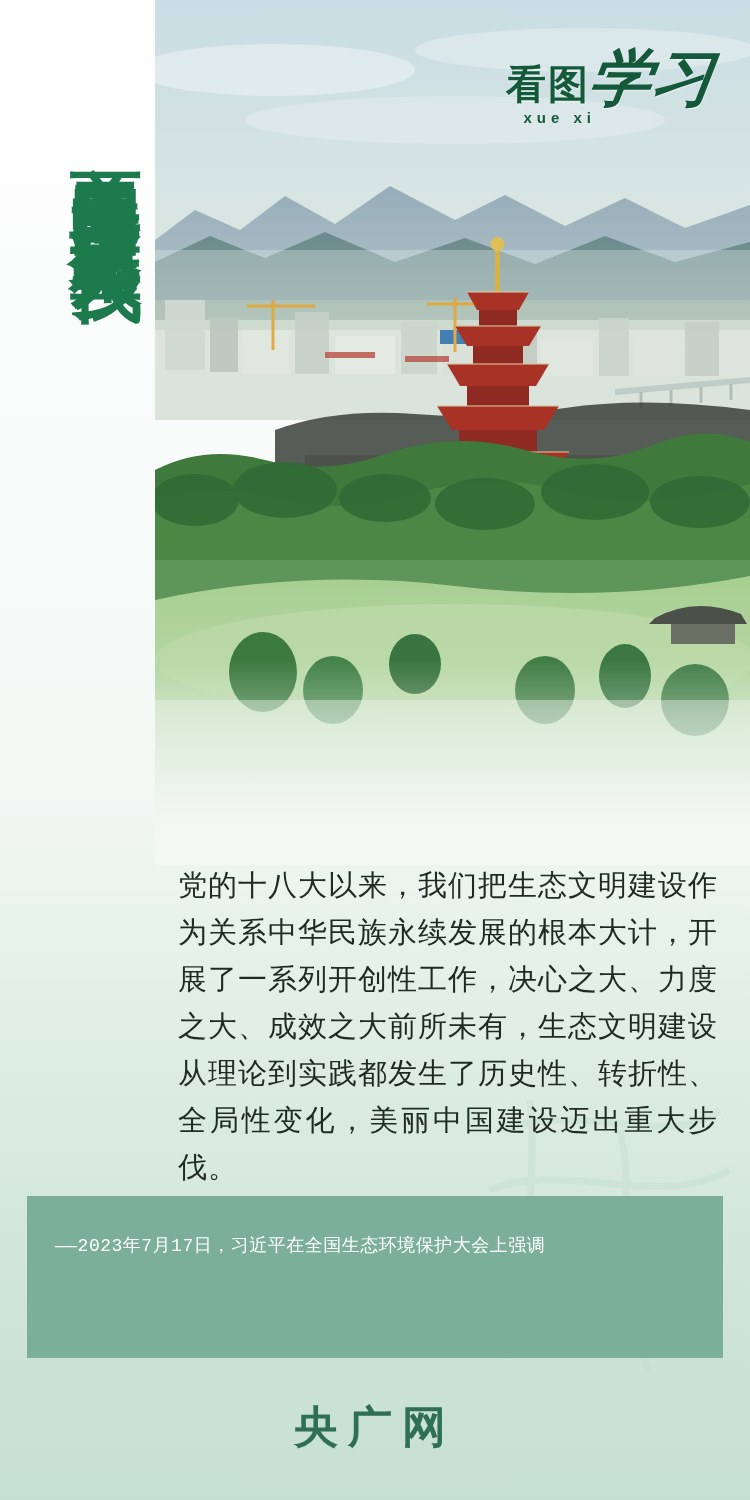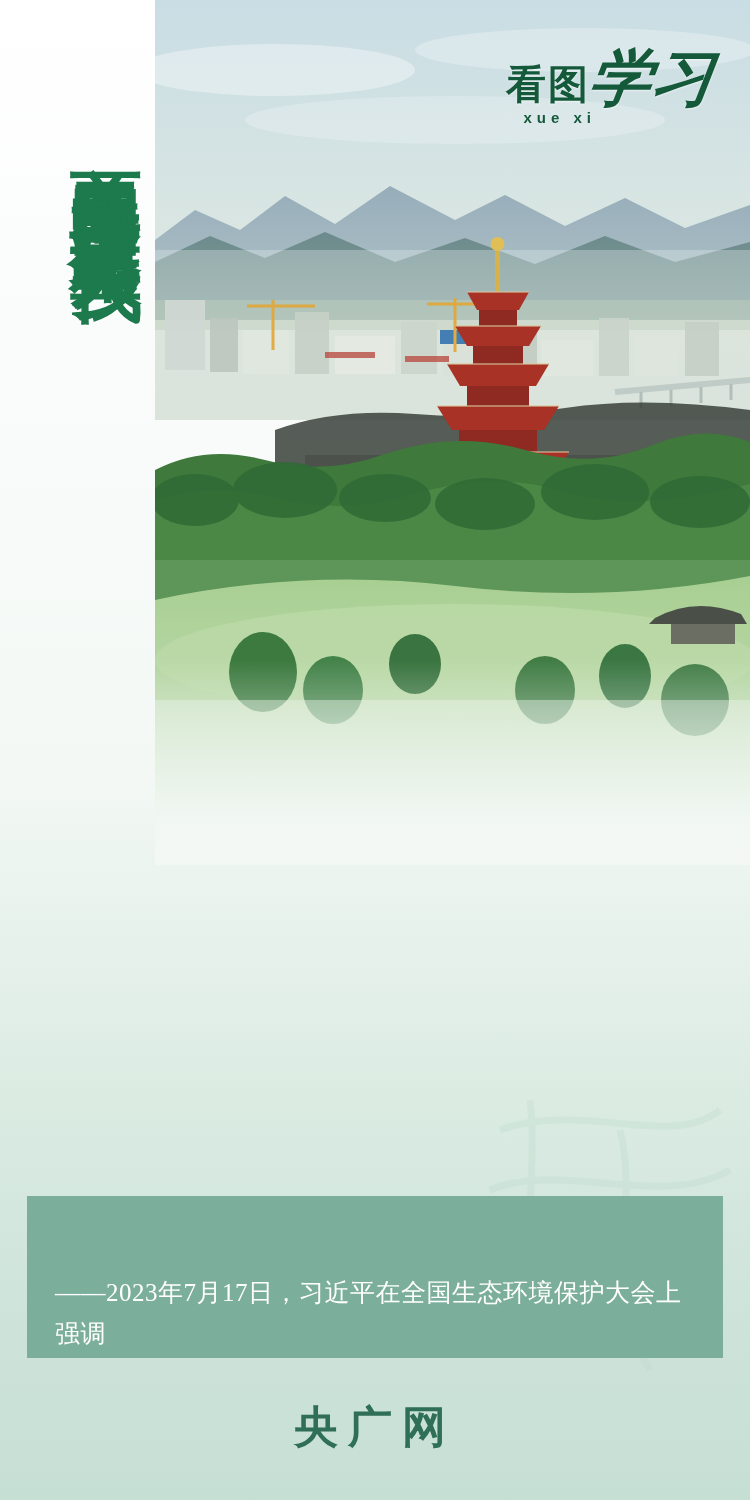--- a/index.html
+++ b/index.html
@@ -130,27 +130,26 @@
     width: 696px;
     height: 162px;
     background: #7cae9c;
     z-index: 4;
   }
   .source-text {
     position: absolute;
     left: 55px;
     top: 1232px;
     width: 650px;
-    font-family: Liberation Serif, serif;
-    font-size: 25px;
+    font-family: Liberation Mono, monospace;
+    font-size: 18px;
     line-height: 1.65;
     color: #ffffff;
     letter-spacing: .5px;
     z-index: 5;
-    margin-top: 40px;
   }
 
   
   .footer-logo {
     position: absolute;
     left: 0;
     top: 1398px;
     width: 750px;
     text-align: center;
     font-family: Liberation Mono, monospace;
@@ -311,19 +310,20 @@
   <div class="logo">
     <div class="logo-row">
       <span class="logo-kan">看图</span>
       <span class="logo-xi">学习</span>
     </div>
     <div class="logo-pinyin">xue xi</div>
   </div>
 
   <div class="title-vert">美丽中国建设迈出重大步伐</div>
 
+  <div class="body-text">党的十八大以来，我们把生态文明建设作为关系中华民族永续发展的根本大计，开展了一系列开创性工作，决心之大、力度之大、成效之大前所未有，生态文明建设从理论到实践都发生了历史性、转折性、全局性变化，美丽中国建设迈出重大步伐。</div>
 
   <div class="source-band"></div>
   <div class="source-text">——2023年7月17日，习近平在全国生态环境保护大会上强调</div>
 
   <div class="footer-logo">央广网</div>
 
 </div>
 
 </body></html>

